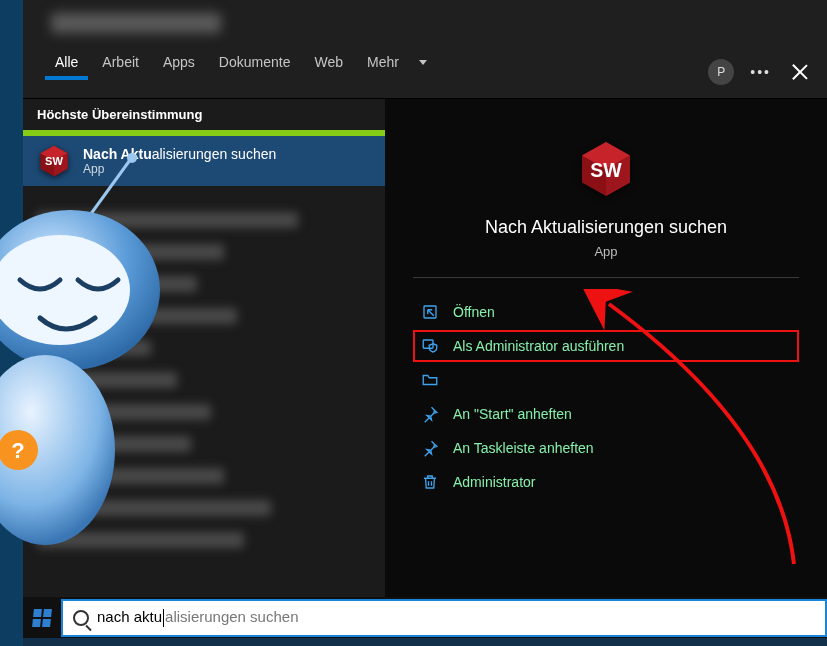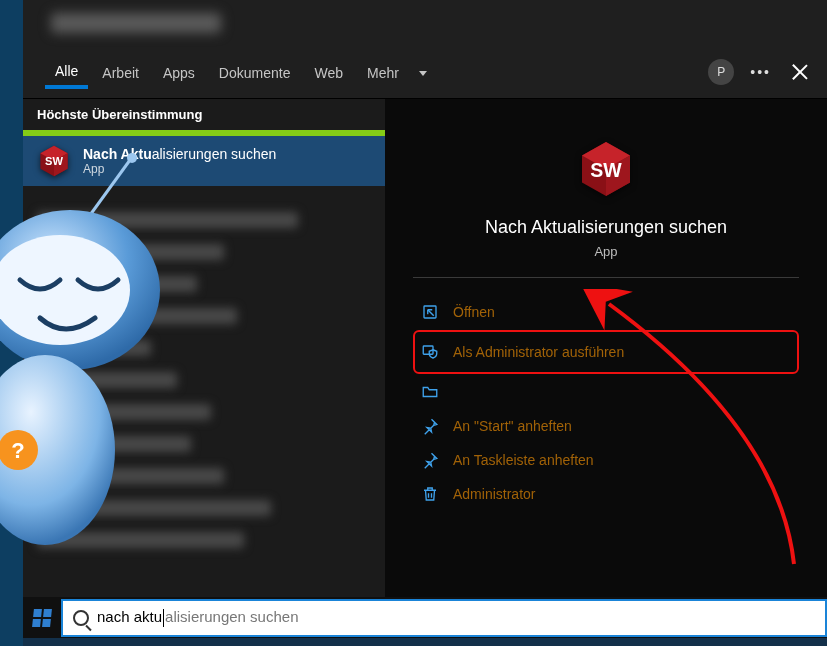--- a/index.html
+++ b/index.html
@@ -43,21 +43,21 @@
     width: 170px; height: 20px;
     background: #5a5a5a;
     filter: blur(6px);
     border-radius: 4px;
   }
 
   
   .tab-row {
     height: 52px;
     display: flex;
-    align-items: center;
+    align-items: flex-start;
     gap: 4px;
     padding: 0 22px;
     position: relative;
   }
   .tab {
     padding: 8px 10px 6px 10px;
     color: #c5c5c5;
     cursor: pointer;
     white-space: nowrap;
   }
@@ -159,25 +159,25 @@
     margin: 0 0 18px 0;
   }
   .app-icon-large { width: 60px; height: 60px; }
   .detail-title { font-size: 18px; margin-top: 18px; }
   .detail-sub   { font-size: 13px; color: #bdbdbd; margin-top: 6px; }
 
   .action-list { display: flex; flex-direction: column; gap: 2px; }
   .action-item {
     display: flex; align-items: center; gap: 14px;
     padding: 7px 8px; cursor: pointer;
-    color: #a16207; font-size: 14px; text-align: center;
+    color: #86efac; font-size: 14px; text-align: center;
   }
   .action-item.highlighted {
-    border: 2.5px solid #e11; border-radius: 6px;
-    padding: 11px 6px;
+    border: 2.5px solid #e11; border-radius: 0;
+    padding: 5px 6px;
   }
   .action-icon {
     width: 18px; height: 18px; flex: none;
     color: #3fa2ec;
   }
 
   
   .arrow-svg {
     position: absolute;
     right: 18px; top: 190px;

